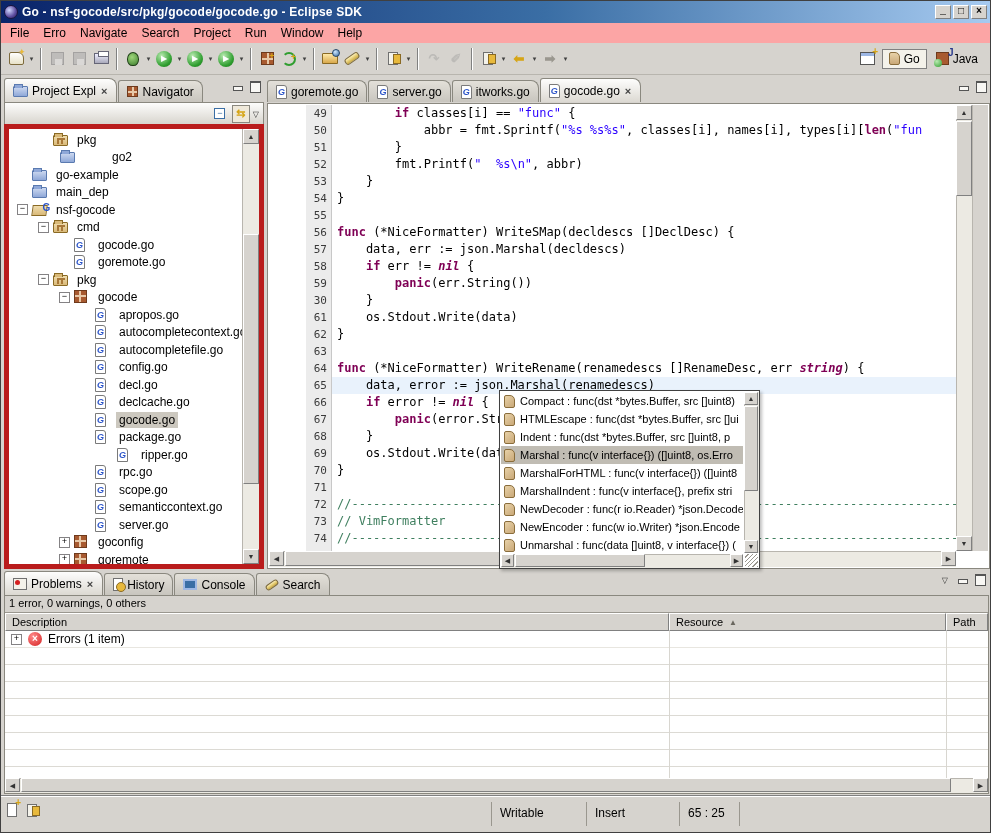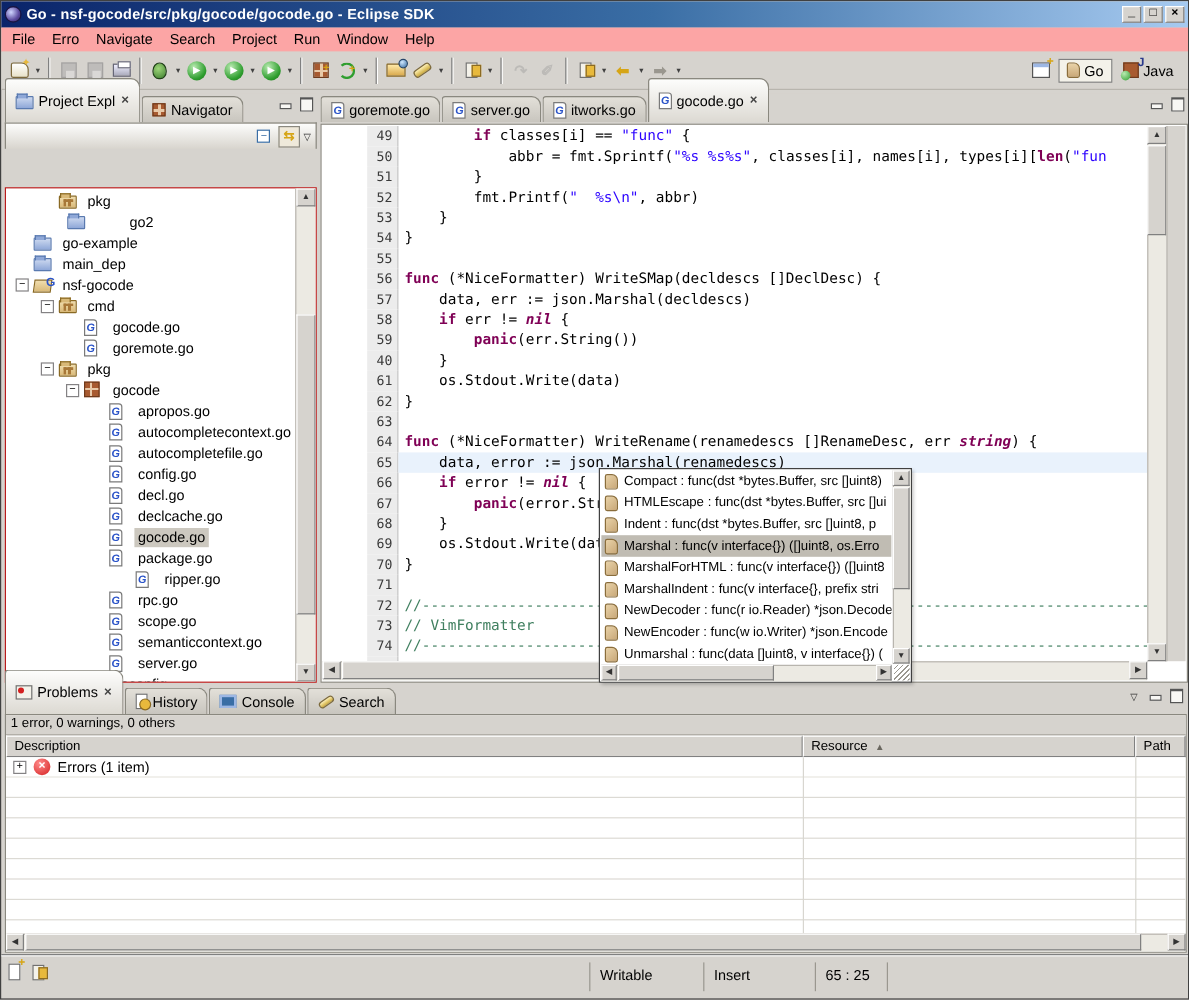--- a/index.html
+++ b/index.html
@@ -66,38 +66,38 @@
   .ico-java { width:13px; height:13px; position:relative; background:#a85a30; border:1px solid #6e3a1c; }
   .ico-java::before { content:""; position:absolute; left:-3px; bottom:-3px; width:8px; height:8px; border-radius:50%; background:radial-gradient(circle at 35% 30%,#b8eab0,#2f9e2f); }
   .ico-java::after { content:"J"; position:absolute; right:-6px; top:-6px; color:#2a3a8c; font-weight:bold; font-size:10px; }
 
   
   .view { position:absolute; background:#d6d3ce; }
   .tabrow { height:24px; display:flex; align-items:flex-end; position:relative; }
   .vtab { display:flex; align-items:center; gap:4px; height:22px; padding:0 8px; margin-right:1px;
     background:linear-gradient(#e3e0d9,#c8c5be); border:1px solid #8a887f; border-bottom:none;
     border-radius:3px 8px 0 0; font-size:12px; white-space:nowrap; }
-  .vtab.active { background:linear-gradient(#fdfdfc,#dcd9d2); height:37px; }
+  .vtab.active { background:linear-gradient(#fdfdfc,#dcd9d2); height:24px; }
   .tab-close { font-size:11px; font-weight:bold; color:#444; padding:0 1px; }
   .chrome-btns { position:absolute; right:3px; top:3px; display:flex; gap:4px; }
   .cbtn { width:13px; height:11px; position:relative; }
   .cbtn-min::after { content:""; position:absolute; left:2px; bottom:1px; width:8px; height:3px; background:#f8f7f4; border:1px solid #555; }
   .cbtn-max::after { content:""; position:absolute; left:2px; top:0; width:9px; height:9px; background:#f8f7f4; border:1px solid #555; border-top-width:2px; }
   .vmenu { font-size:8px; color:#333; padding-top:2px; }
 
   
   #explorer { left:3px; top:77px; width:260px; height:491px; }
   #explorer-toolrow { height:22px; display:flex; justify-content:flex-end; align-items:center; gap:3px;
     padding-right:4px; border:1px solid #8a887f; border-bottom:none; background:linear-gradient(#fdfdfc,#d8d5ce); }
   .mini-btn { width:18px; height:18px; display:flex; align-items:center; justify-content:center; }
   .mini-btn.pressed { border:1px solid #8a887f; background:#efe9da; }
   .ico-collapse { width:11px; height:11px; background:#fff; border:1px solid #3a6ea5; font-size:9px; line-height:9px; text-align:center; color:#3a6ea5; }
   .ico-link { color:#d6a516; font-size:11px; font-weight:bold; }
   #tree-wrap { position:absolute; top:46px; left:0; right:0; bottom:0; background:#fff;
-    border:1px solid #b91c1c; overflow:hidden;margin-top:32px; }
+    border:5px solid #b91c1c; overflow:hidden; }
   #tree { position:absolute; left:0; top:2px; right:17px; }
   .trow { height:17.5px; display:flex; align-items:center; white-space:nowrap; }
   .trow.selected .tlabel { background:#ccc8bf; }
   .texp { width:11px; height:11px; flex:0 0 11px; margin-right:4px; border:1px solid #848284; background:#fff;
     font-size:9px; line-height:9px; text-align:center; font-family:"Liberation Mono",monospace; }
   .texp.none { visibility:hidden; }
   .ticon { flex:0 0 16px; height:14px; margin-right:5px; position:relative; }
   .tlabel { padding:1px 3px; }
   .i-folder { width:15px; height:11px; margin-top:2px; background:linear-gradient(#cdd9f0,#8fa8d8); border:1px solid #5a7ab0; border-radius:1px; position:relative; }
   .i-folder::before { content:""; position:absolute; left:0; top:-3px; width:7px; height:3px; background:#8fa8d8; border:1px solid #5a7ab0; border-bottom:none; }
@@ -531,21 +531,21 @@
         </div>
         <div class="cline">
           <span class="lnum">58</span>
           <span class="ctext"><span class="c-pl">    </span><span class="c-kw">if</span><span class="c-pl"> err != </span><span class="c-kwi">nil</span><span class="c-pl"> {</span></span>
         </div>
         <div class="cline">
           <span class="lnum">59</span>
           <span class="ctext"><span class="c-pl">        </span><span class="c-kw">panic</span><span class="c-pl">(err.String())</span></span>
         </div>
         <div class="cline">
-          <span class="lnum">40</span>
+          <span class="lnum">30</span>
           <span class="ctext"><span class="c-pl">    }</span></span>
         </div>
         <div class="cline">
           <span class="lnum">61</span>
           <span class="ctext"><span class="c-pl">    os.Stdout.Write(data)</span></span>
         </div>
         <div class="cline">
           <span class="lnum">62</span>
           <span class="ctext"><span class="c-pl">}</span></span>
         </div>

